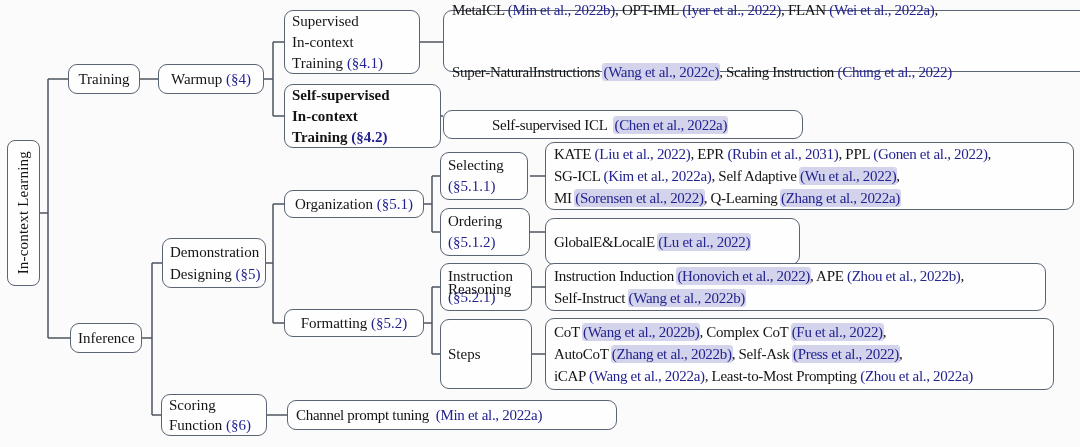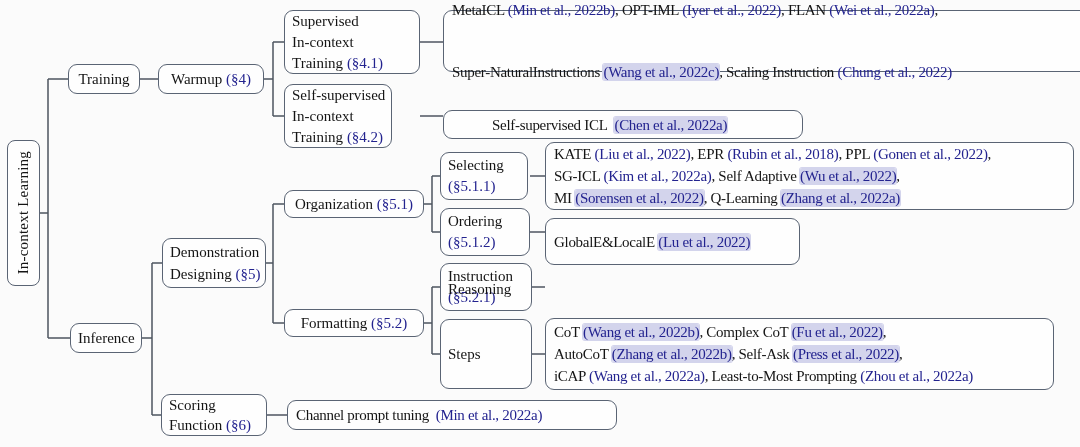--- a/index.html
+++ b/index.html
@@ -100,21 +100,21 @@
   <div class="box node" style="left:161px;top:394px;width:106px;height:42px;line-height:20px;">
       <div class="tline"><span class="seg">Scoring</span></div>
       <div class="tline"><span class="seg">Function </span><span class="seg-ref">(§6)</span></div>
     </div>
 
   <div class="box node" style="left:284px;top:10px;width:136px;height:64px;">
       <div class="tline"><span class="seg">Supervised</span></div>
       <div class="tline"><span class="seg">In-context</span></div>
       <div class="tline"><span class="seg">Training </span><span class="seg-ref">(§4.1)</span></div>
     </div>
-  <div class="box node" style="left:284px;top:84px;width:108px;height:64px;">
+  <div class="box node" style="left:284px;top:84px;width:157px;height:64px;font-weight:bold;">
       <div class="tline"><span class="seg">Self-supervised</span></div>
       <div class="tline"><span class="seg">In-context</span></div>
       <div class="tline"><span class="seg">Training </span><span class="seg-ref">(§4.2)</span></div>
     </div>
   <div class="box node ta-c" style="left:284px;top:190px;width:140px;height:28px;padding:2px 4px;">
       <div class="tline"><span class="seg">Organization </span><span class="seg-ref">(§5.1)</span></div>
     </div>
   <div class="box node ta-c" style="left:284px;top:309px;width:140px;height:28px;padding:2px 8px;">
       <div class="tline"><span class="seg">Formatting </span><span class="seg-ref">(§5.2)</span></div>
     </div>
@@ -138,26 +138,30 @@
     </div>
 
   <div class="box leaf" style="left:443px;top:10px;width:711px;height:62px;gap:40px;">
       <div class="tline"><span class="seg">MetaICL </span><span class="seg-cite">(Min et al., 2022b)</span><span class="seg">, OPT-IML </span><span class="seg-cite">(Iyer et al., 2022)</span><span class="seg">, FLAN </span><span class="seg-cite">(Wei et al., 2022a)</span><span class="seg">,</span></div>
       <div class="tline"><span class="seg">Super-NaturalInstructions </span><span class="seg-citehl">(Wang et al., 2022c)</span><span class="seg">, Scaling Instruction </span><span class="seg-cite">(Chung et al., 2022)</span></div>
     </div>
   <div class="box leaf" style="left:443px;top:110px;width:360px;height:29px;padding-left:48px;">
       <div class="tline"><span class="seg">Self-supervised ICL&nbsp; </span><span class="seg-citehl">(Chen et al., 2022a)</span></div>
     </div>
   <div class="box leaf" style="left:545px;top:142px;width:529px;height:68px;">
-      <div class="tline"><span class="seg">KATE </span><span class="seg-cite">(Liu et al., 2022)</span><span class="seg">, EPR </span><span class="seg-cite">(Rubin et al., 2018)</span><span class="seg">, PPL </span><span class="seg-cite">(Gonen et al., 2022)</span><span class="seg">,</span></div>
+      <div class="tline"><span class="seg">KATE </span><span class="seg-cite">(Liu et al., 2022)</span><span class="seg">, EPR </span><span class="seg-cite">(Rubin et al., 2031)</span><span class="seg">, PPL </span><span class="seg-cite">(Gonen et al., 2022)</span><span class="seg">,</span></div>
       <div class="tline"><span class="seg">SG-ICL </span><span class="seg-cite">(Kim et al., 2022a)</span><span class="seg">, Self Adaptive </span><span class="seg-citehl">(Wu et al., 2022)</span><span class="seg">,</span></div>
       <div class="tline"><span class="seg">MI </span><span class="seg-citehl">(Sorensen et al., 2022)</span><span class="seg">, Q-Learning </span><span class="seg-citehl">(Zhang et al., 2022a)</span></div>
     </div>
   <div class="box leaf" style="left:545px;top:218px;width:255px;height:47px;">
       <div class="tline"><span class="seg">GlobalE&amp;LocalE </span><span class="seg-citehl">(Lu et al., 2022)</span></div>
+    </div>
+  <div class="box leaf" style="left:545px;top:263px;width:501px;height:48px;">
+      <div class="tline"><span class="seg">Instruction Induction </span><span class="seg-citehl">(Honovich et al., 2022)</span><span class="seg">, APE </span><span class="seg-cite">(Zhou et al., 2022b)</span><span class="seg">,</span></div>
+      <div class="tline"><span class="seg">Self-Instruct </span><span class="seg-citehl">(Wang et al., 2022b)</span></div>
     </div>
   <div class="box leaf" style="left:545px;top:318px;width:509px;height:72px;">
       <div class="tline"><span class="seg">CoT </span><span class="seg-citehl">(Wang et al., 2022b)</span><span class="seg">, Complex CoT </span><span class="seg-citehl">(Fu et al., 2022)</span><span class="seg">,</span></div>
       <div class="tline"><span class="seg">AutoCoT </span><span class="seg-citehl">(Zhang et al., 2022b)</span><span class="seg">, Self-Ask </span><span class="seg-citehl">(Press et al., 2022)</span><span class="seg">,</span></div>
       <div class="tline"><span class="seg">iCAP </span><span class="seg-cite">(Wang et al., 2022a)</span><span class="seg">, Least-to-Most Prompting </span><span class="seg-cite">(Zhou et al., 2022a)</span></div>
     </div>
   <div class="box leaf" style="left:287px;top:400px;width:330px;height:30px;">
       <div class="tline"><span class="seg">Channel prompt tuning&nbsp; </span><span class="seg-cite">(Min et al., 2022a)</span></div>
     </div>
 

